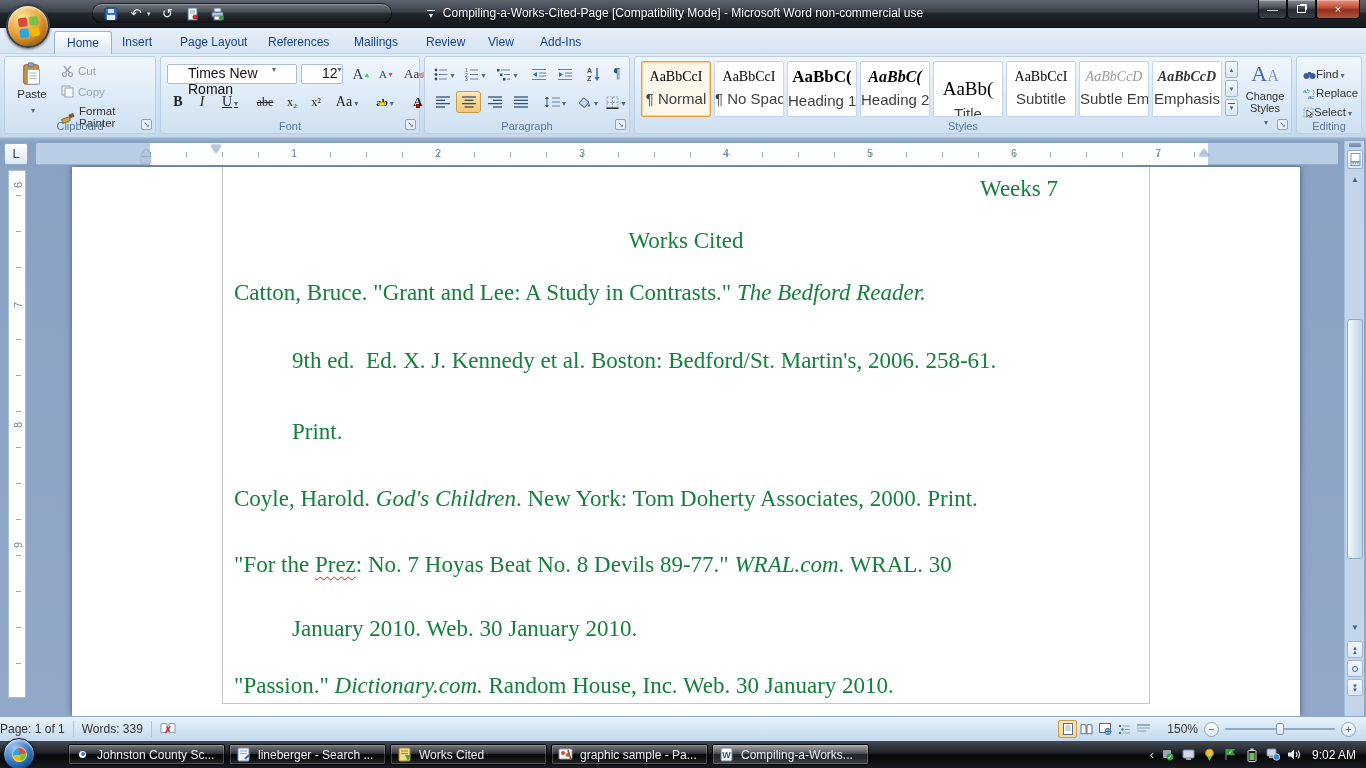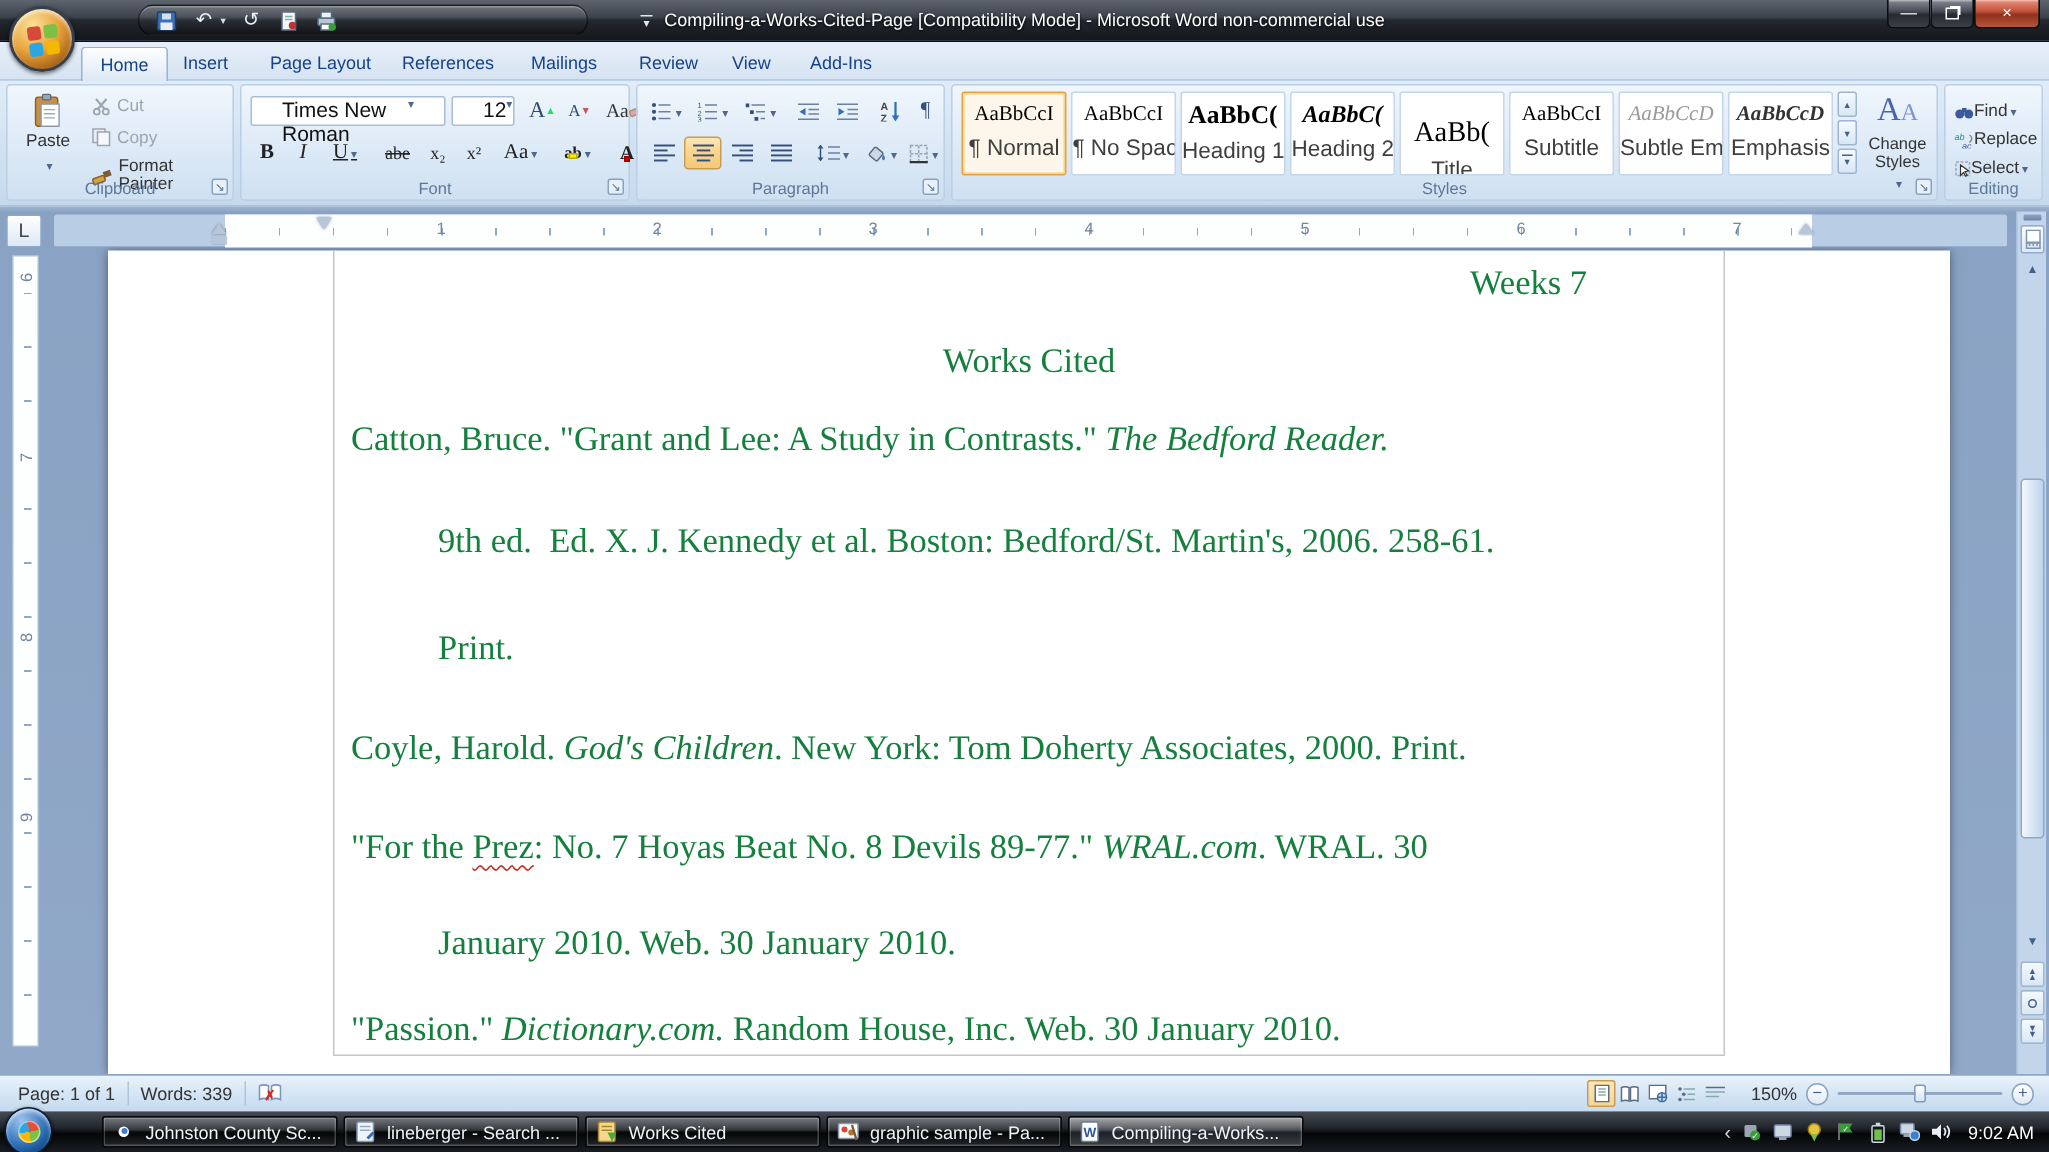--- a/index.html
+++ b/index.html
@@ -570,21 +570,21 @@
   <div class="browse" style="top:519px">
       <span class="dot"></span>
     </div>
   <div class="browse" style="top:538px">
       <span>▼</span>
       <span>▼</span>
     </div>
 </div>
 
 <div id="sbar">
-  <span style="margin-left:12px">Page: 1 of 1</span>
+  <span style="margin-left:0">Page: 1 of 1</span>
   <span class="sdiv"></span>
   <span>Words: 339</span>
   <span class="sdiv"></span>
   <span>
     <svg width="16" height="14" viewBox="0 0 16 14">
         <path d="M1 2 Q4 0.5 7 2 L7 11 Q4 9.5 1 11 Z" fill="#fdfdfd" stroke="#7d96b5"></path>
         <path d="M15 2 Q12 0.5 9 2 L9 11 Q12 9.5 15 11 Z" fill="#fdfdfd" stroke="#7d96b5"></path>
         <text x="8" y="11" font-size="9" font-weight="bold" fill="#d42a1e" text-anchor="middle">✗</text>
       </svg>
   </span>

